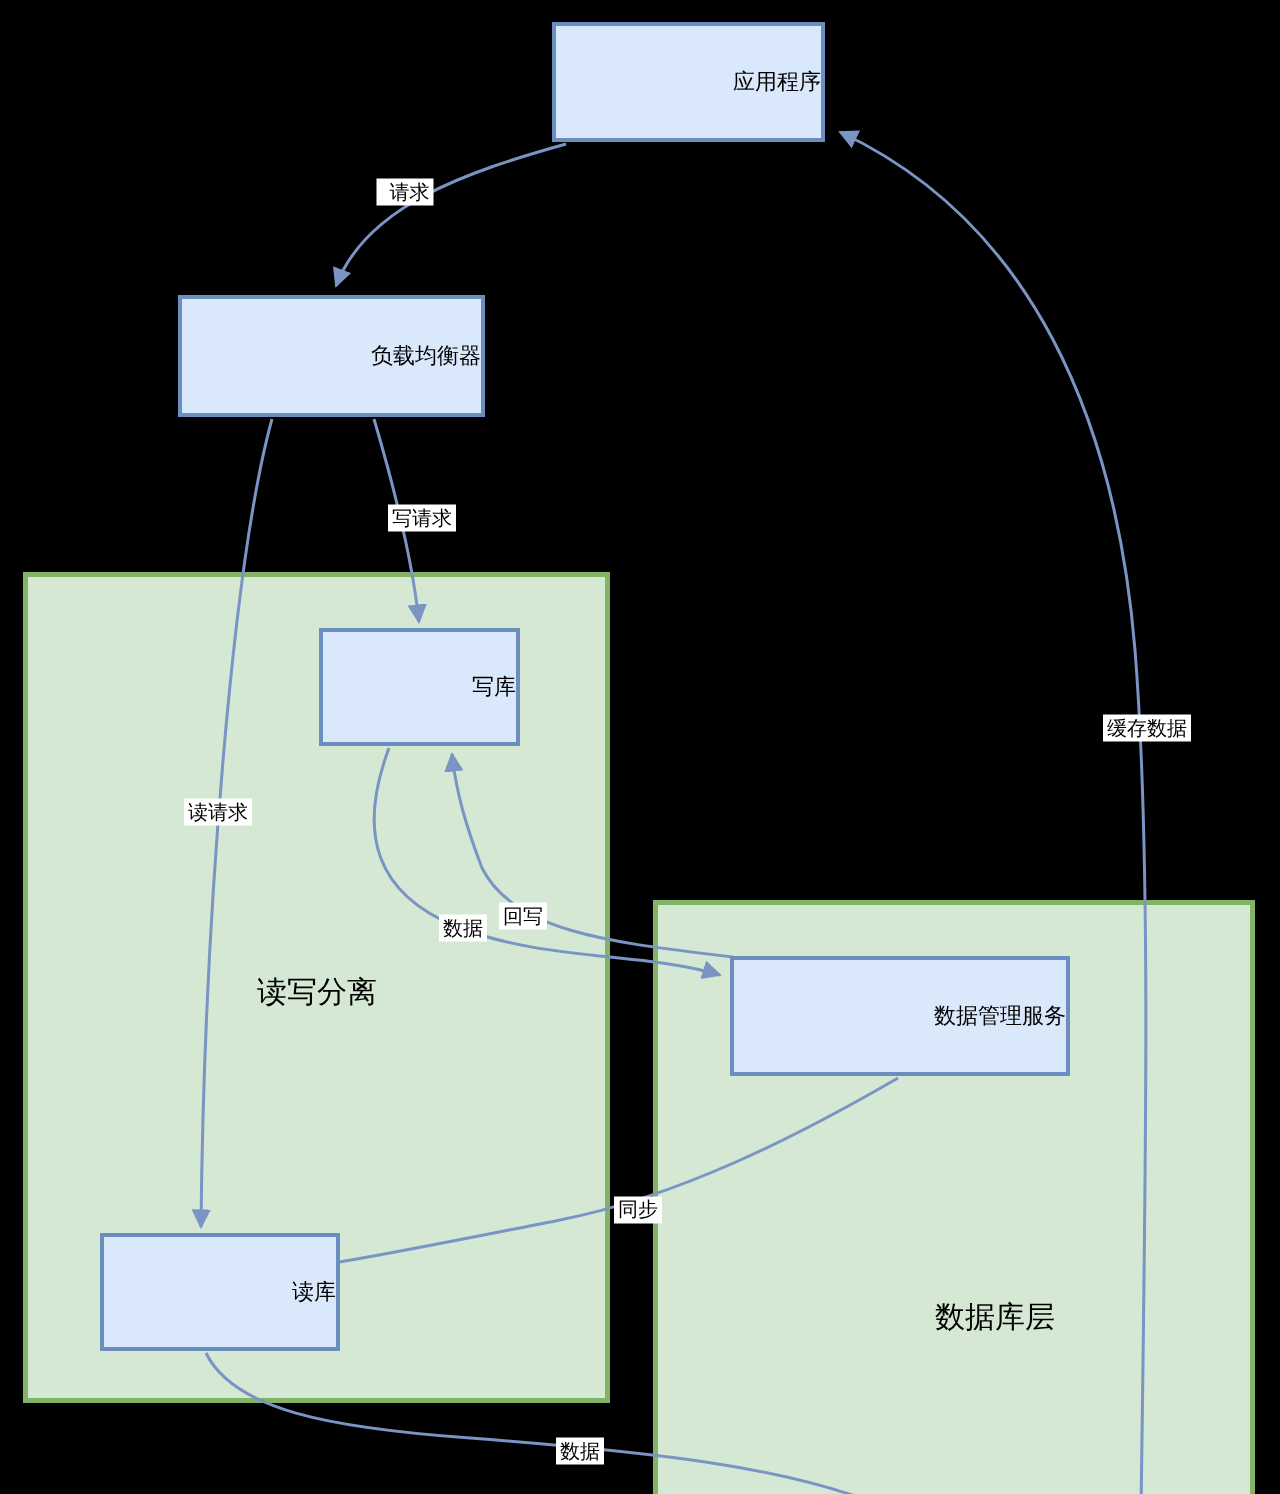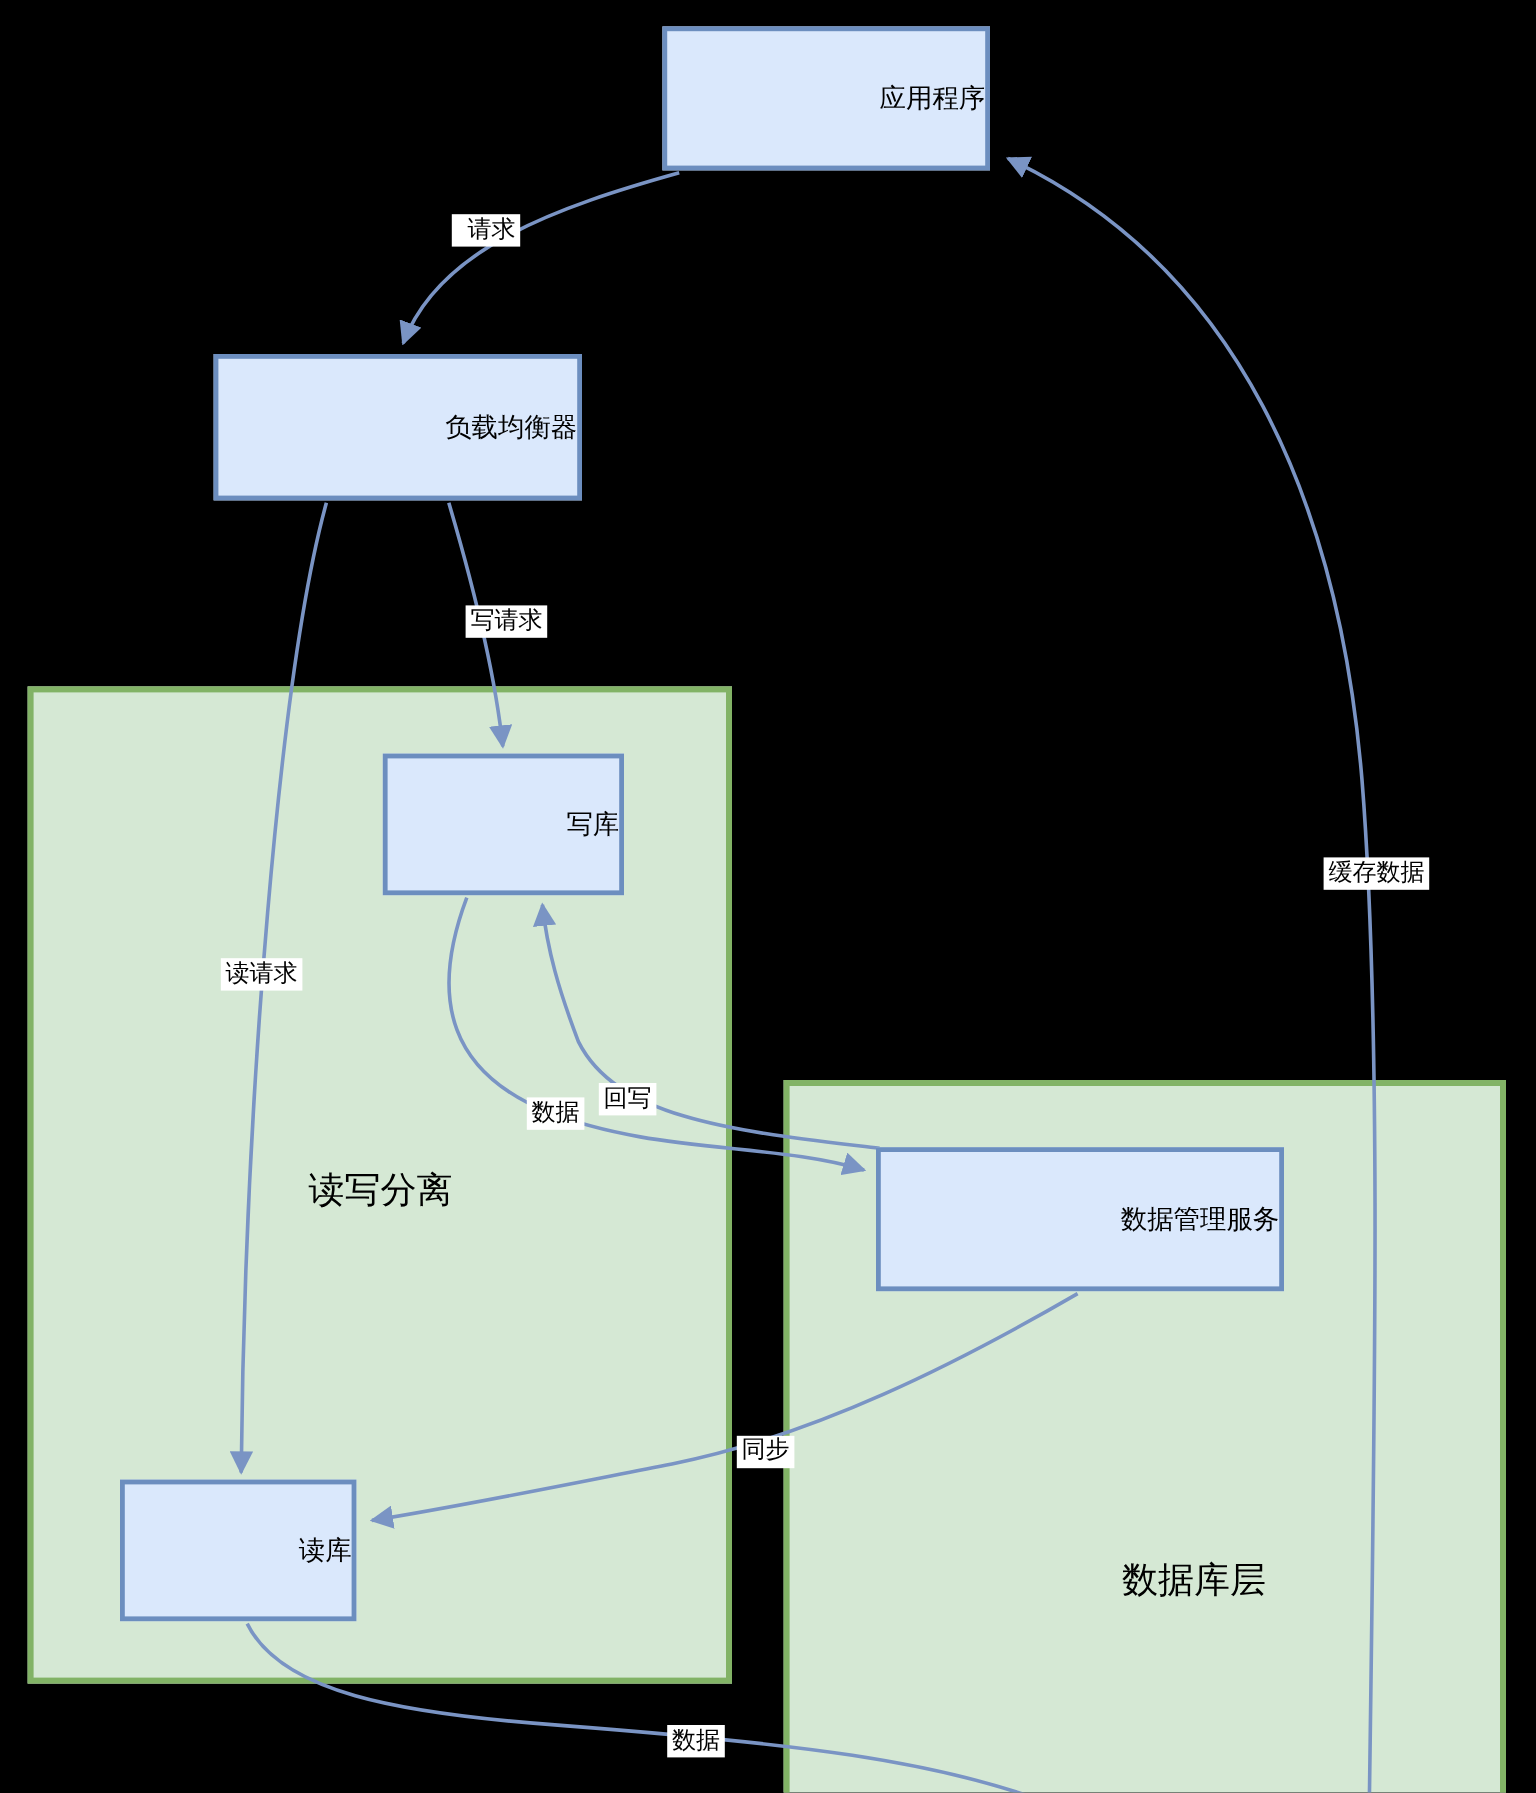--- a/index.html
+++ b/index.html
@@ -70,21 +70,21 @@
     font-size:20px;
     line-height:1.25;
     padding:1px 4px;
     white-space:nowrap;
     z-index:5;
   }
   
   #node-app{left:552px;top:22px;width:273px;height:120px;}
   #node-lb{left:178px;top:295px;width:307px;height:122px;}
   #node-write-db{left:319px;top:628px;width:201px;height:118px;}
-  #node-read-db{left:100px;top:1233px;width:197px;height:118px;}
+  #node-read-db{left:100px;top:1233px;width:240px;height:118px;}
   #node-dms{left:730px;top:956px;width:340px;height:120px;padding-left:17px;}
   
   #container-rw{left:23px;top:572px;width:587px;height:831px;}
   #container-db{left:653px;top:900px;width:602px;height:834px;}
   #label-rw{left:317px;top:992px;}
   #label-db{left:995px;top:1317px;}
   
   #el-request{left:405px;top:192px;padding-left:13px;}
   #el-write-request{left:422px;top:518px;}
   #el-read-request{left:218px;top:812px;}

